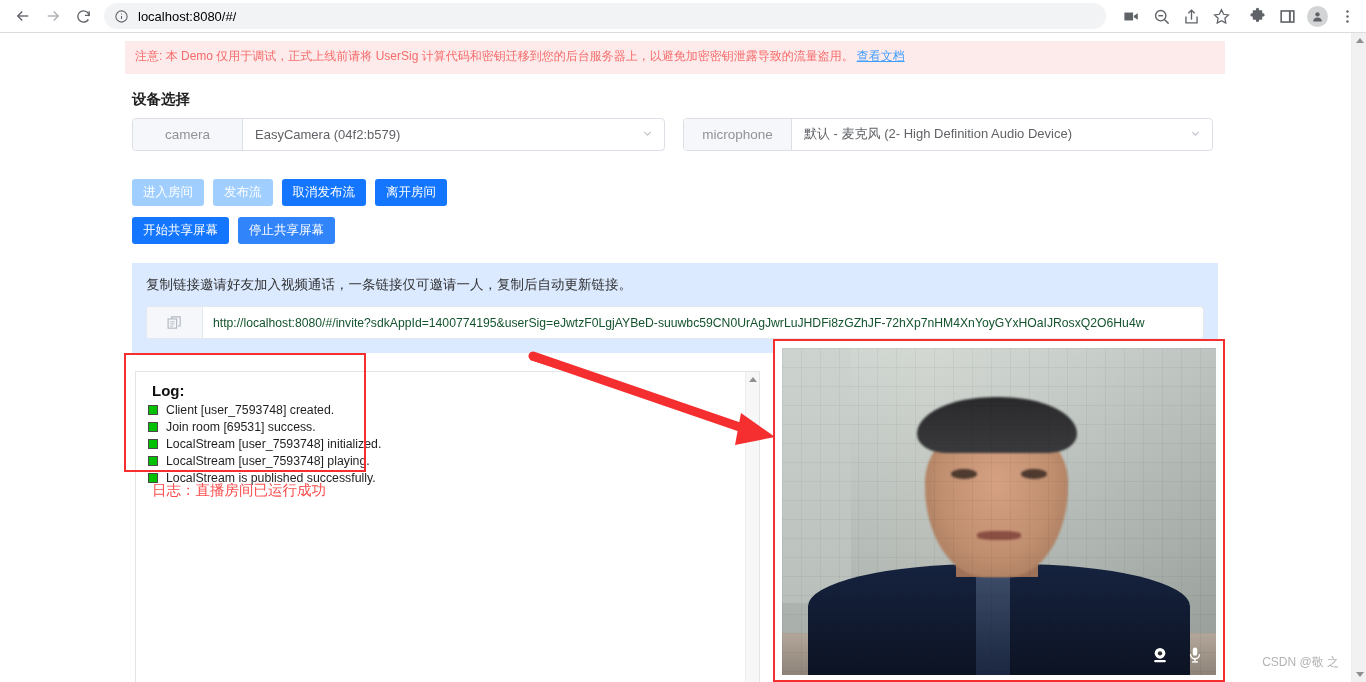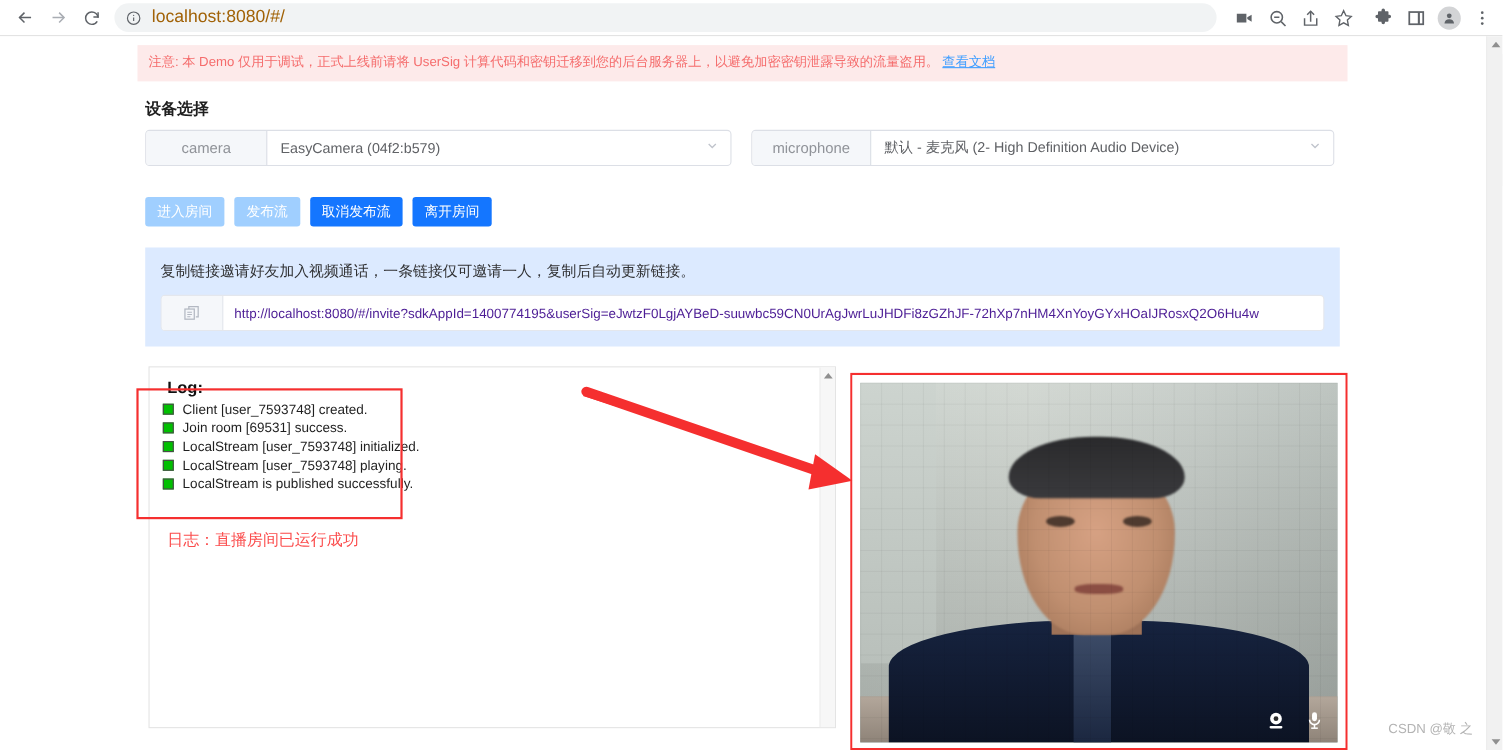--- a/index.html
+++ b/index.html
@@ -32,21 +32,21 @@
     height: 26px;
     margin: 0 10px 0 6px;
     background: #f1f3f4;
     border-radius: 13px;
     display: flex; align-items: center;
     padding: 0 10px;
     overflow: hidden;
   }
   .omni-info { color: #5f6368; margin-right: 9px; display: flex; align-items: center; }
   .omni-url {
-    font-size: 16px; color: #a16207;
+    font-size: 13px; color: #000000;
     white-space: nowrap; overflow: hidden;
   }
   .toolbar-icons { display: flex; align-items: center; padding-right: 4px; }
   .tb-icon {
     width: 30px; height: 30px;
     display: flex; align-items: center; justify-content: center;
     color: #5f6368; flex: none;
   }
   .tb-sep { width: 6px; }
   .avatar-circle {
@@ -169,21 +169,21 @@
   .copy-box {
     width: 56px; flex: none;
     background: #f5f7fa;
     border-right: 1px solid #e4e7ed;
     display: flex; align-items: center; justify-content: center;
     color: #b3b8c2;
   }
   .invite-url {
     flex: 1; display: flex; align-items: center;
     padding: 16px 10px;
-    font-size: 12.2px; color: #4c1d95;
+    font-size: 12.2px; color: #14532d;
     white-space: nowrap; overflow: hidden;
   }
 
   
   .lower { position: relative; margin-top: 18px; height: 330px; }
 
   .log-panel {
     position: absolute; left: 10px; top: 0;
     width: 625px; height: 329px;
     border: 1px solid #e4e4e4;
@@ -450,20 +450,24 @@
           </span>
         </div>
       </div>
     </div>
 
     <div class="btn-row">
       <button class="btn disabled">进入房间</button>
       <button class="btn disabled">发布流</button>
       <button class="btn primary">取消发布流</button>
       <button class="btn primary">离开房间</button>
+    </div>
+    <div class="btn-row second">
+      <button class="btn primary">开始共享屏幕</button>
+      <button class="btn primary-soft">停止共享屏幕</button>
     </div>
 
     <div class="invite-panel">
       <div class="invite-text">复制链接邀请好友加入视频通话，一条链接仅可邀请一人，复制后自动更新链接。</div>
       <div class="invite-input">
         <div class="copy-box">
           <svg width="17" height="17" viewBox="0 0 24 24" fill="none" stroke="currentColor" stroke-width="1.6">
             <rect x="3" y="7" width="12" height="13"></rect>
             <path d="M8 7V4h12v13h-3"></path>
             <path d="M6 11h6M6 14h6M6 17h4" stroke-width="1.3"></path>

